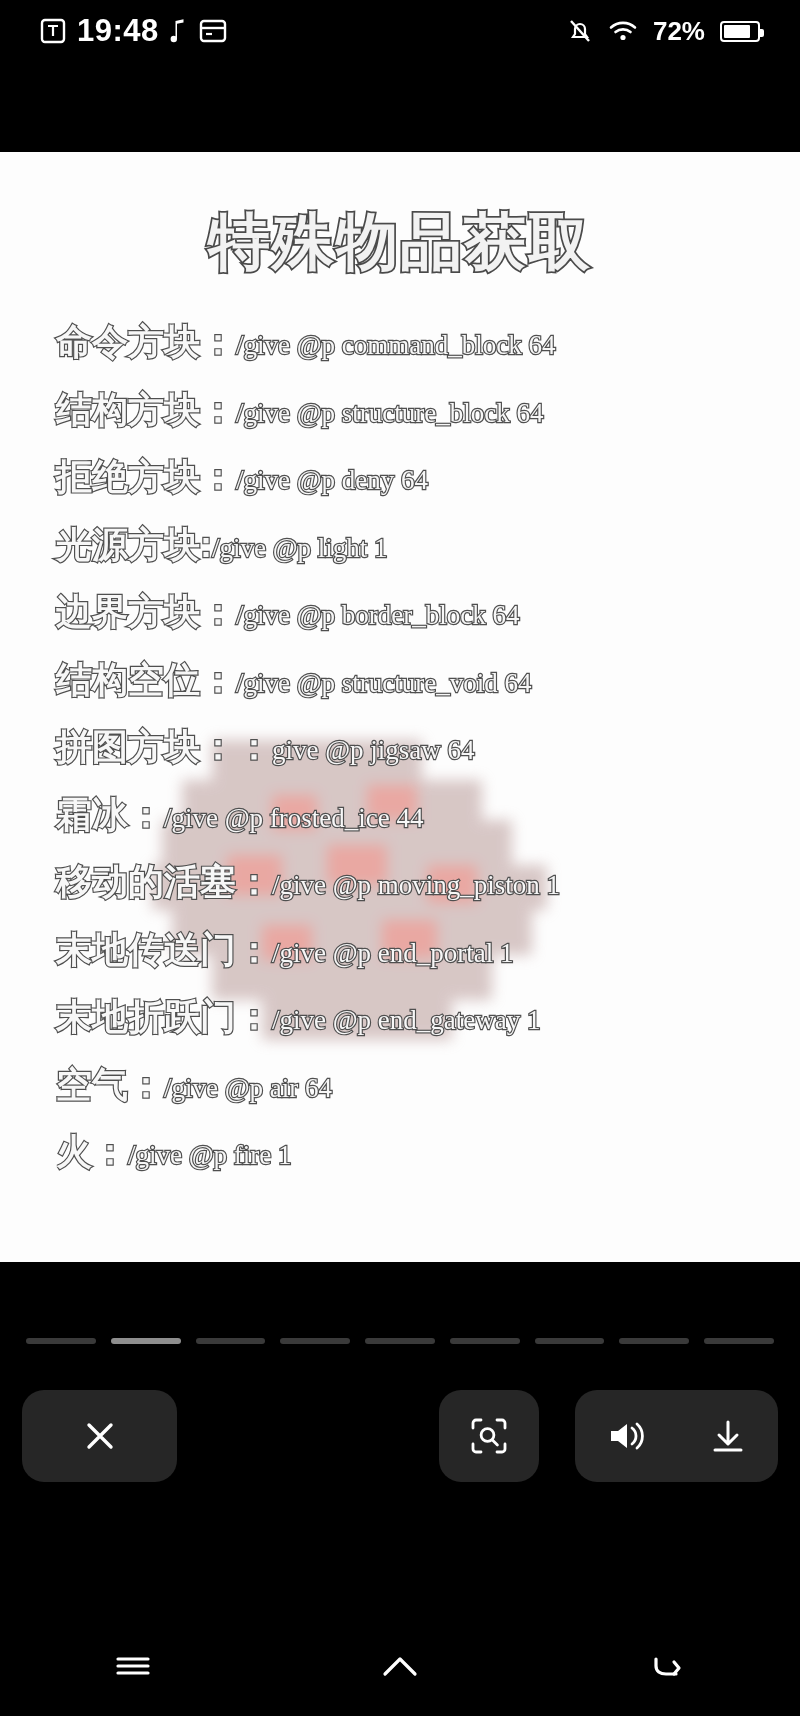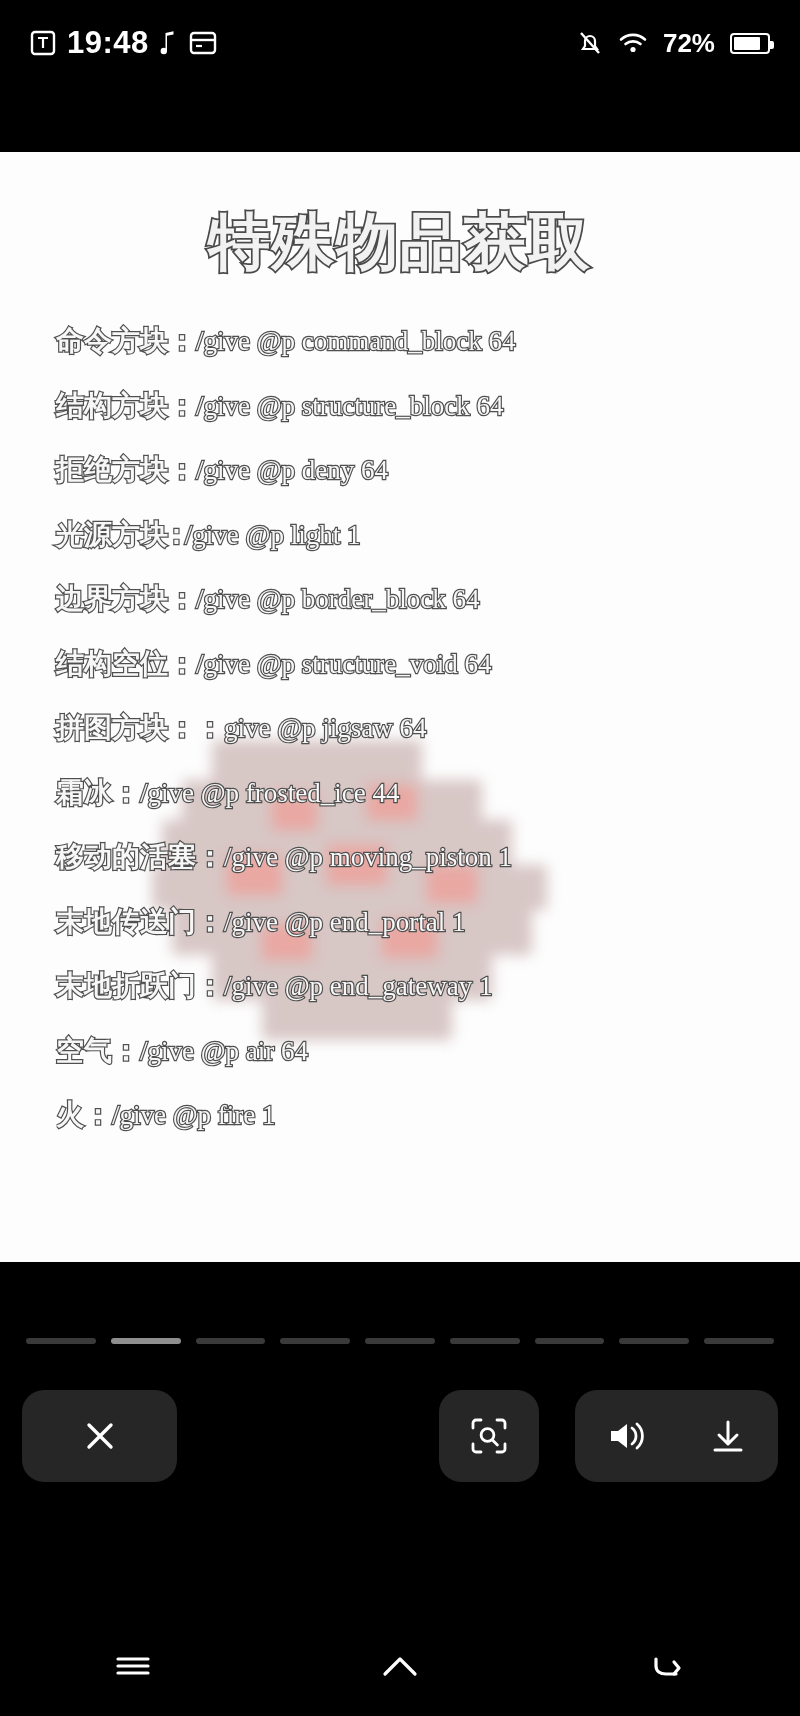--- a/index.html
+++ b/index.html
@@ -10,23 +10,23 @@
     overflow: hidden;
   }
   .phone {
     position: relative;
     width: 800px; height: 1716px;
     background: #000;
   }
 
   
   .statusbar {
-    position: absolute; top: 12px; left: 0; right: 0; height: 62px;
+    position: absolute; top: 0; left: 0; right: 0; height: 62px;
     display: flex; align-items: center;
-    padding: 0 30px;
+    padding: 0 40px;
     color: #fff;
   }
   .sb-left { display: flex; align-items: center; gap: 11px; }
   .sb-right { display: flex; align-items: center; gap: 15px; margin-left: auto; }
   .sb-clock {
     font-size: 31px; font-weight: bold; letter-spacing: 0.5px;
     color: #fff;
   }
   .sb-icon { color: #fff; display: flex; align-items: center; }
   .sb-batt-text { font-size: 26px; font-weight: bold; color: #fff; }
@@ -67,22 +67,22 @@
     display: flex;
     align-items: baseline;
     font-size: 33px;
     line-height: 63.5px;
     color: #f7f7f7;
     -webkit-text-stroke: 2.4px #4f4f4f;
     paint-order: stroke fill;
     white-space: pre;
   }
   .lbl {
-    font-family: Liberation Mono, monospace;
-    font-size: 28px;
+    font-family: Liberation Sans, sans-serif;
+    font-size: 36px;
     font-weight: bold;
   }
   .cmd {
     font-family: "Liberation Serif", serif;
     font-size: 27px;
   }
 
   
   .blob {
     position: absolute;

